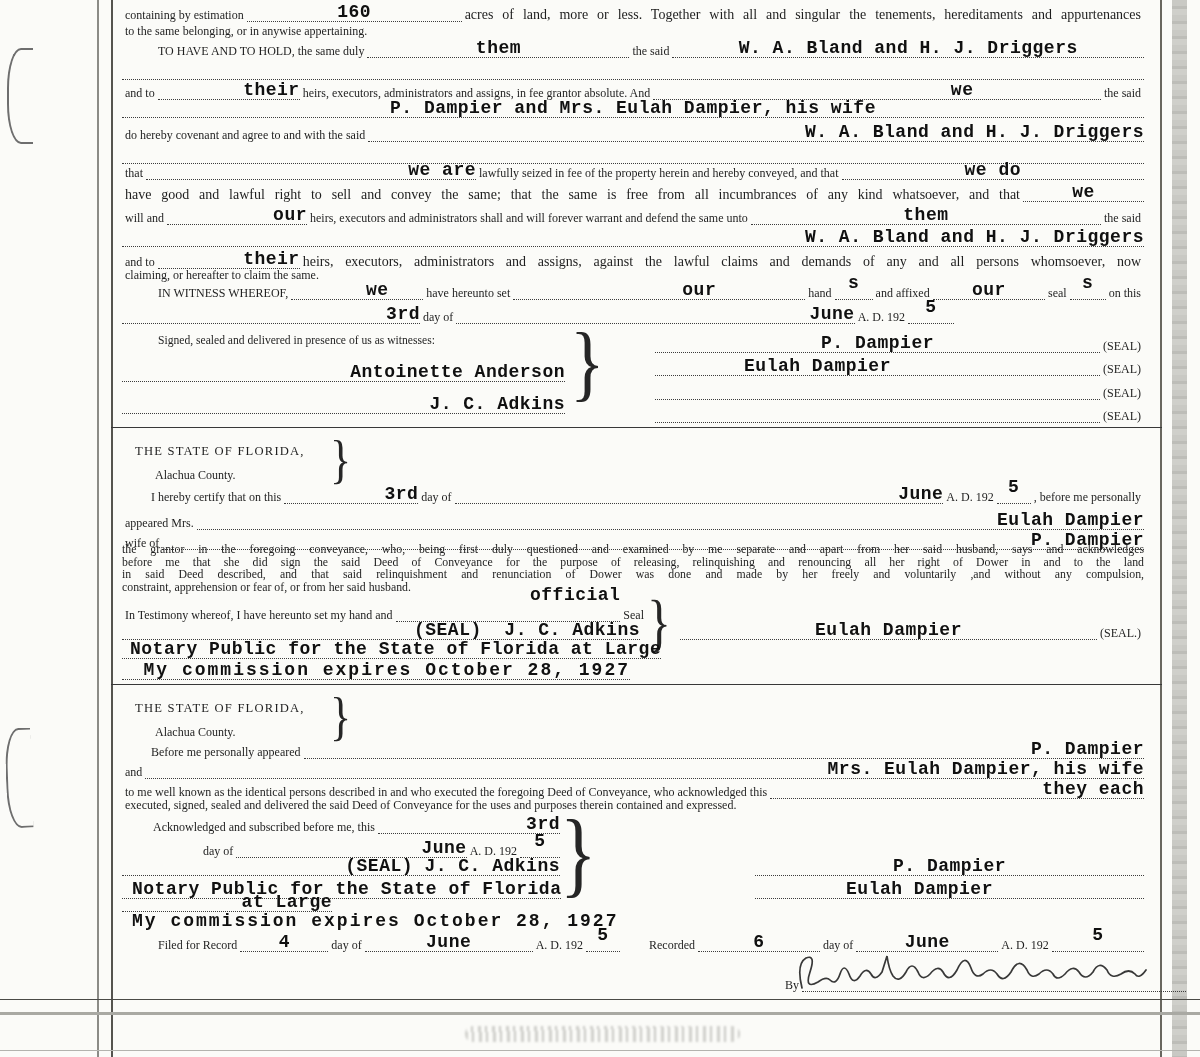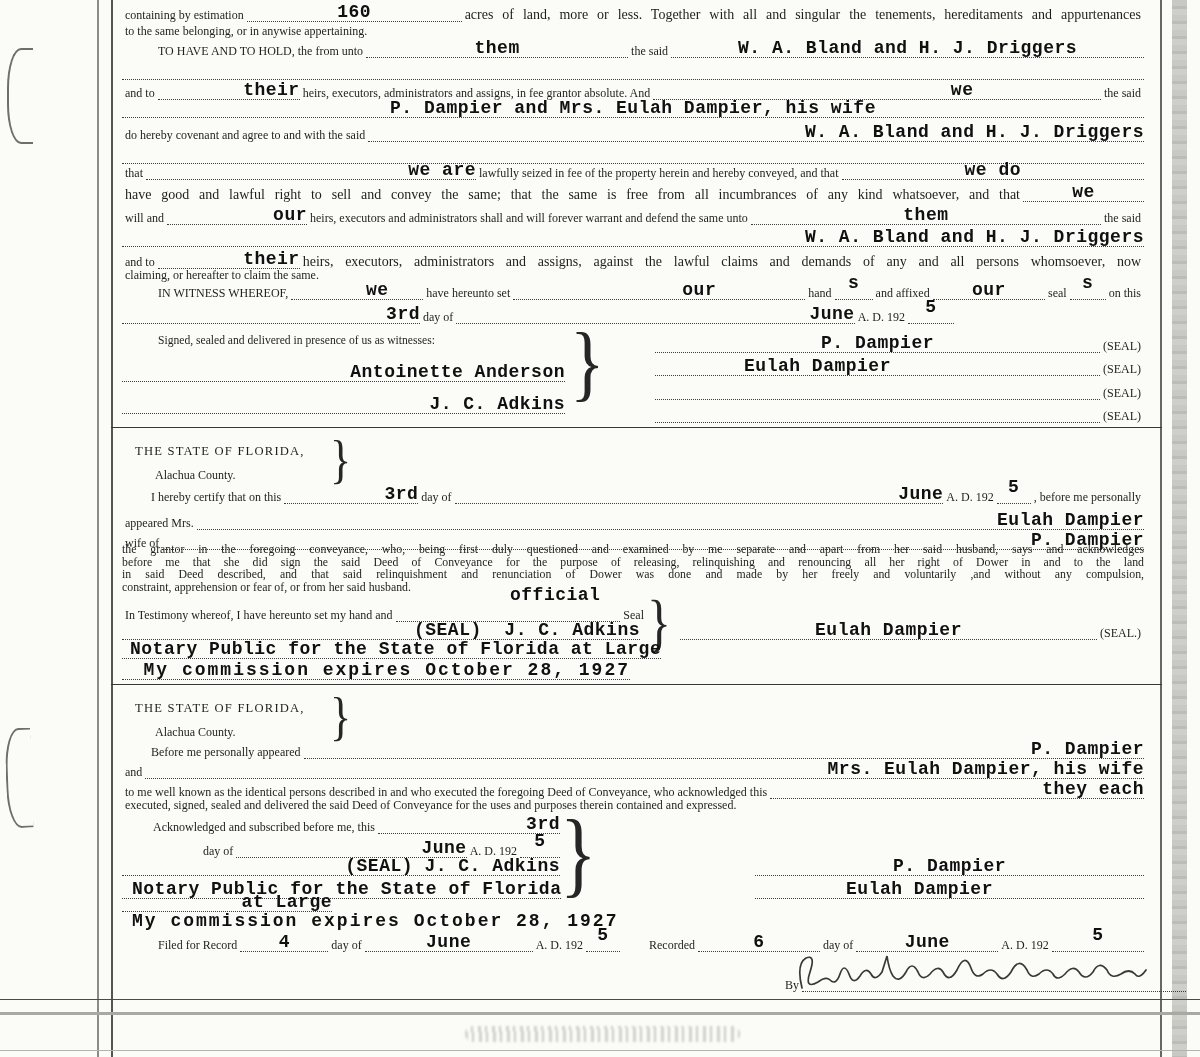--- a/index.html
+++ b/index.html
@@ -58,21 +58,21 @@
       <span class="p">containing by estimation</span>
       <span class="fl" style="width:215px">
           <span class="ty">160</span>
         </span>
       <span class="jfill">acres of land, more or less.  Together with all and singular the tenements, hereditaments and appurtenances</span>
     </div>
     <div class="r" style="top:20px">
       <span class="p">to the same belonging, or in anywise appertaining.</span>
     </div>
     <div class="r" style="top:40px;padding-left:33px">
-      <span class="p">TO HAVE AND TO HOLD, the from unto</span>
+      <span class="p">TO HAVE AND TO HOLD, the same duly</span>
       <span class="fl" style="width:262px">
           <span class="ty">them</span>
         </span>
       <span class="p">the said</span>
       <span class="fl fx">
           <span class="ty">W. A. Bland and H. J. Driggers</span>
         </span>
     </div>
     <div class="r" style="top:62px">
         <span class="ld fx"></span>
@@ -251,21 +251,21 @@
       <span class="fl fx st" style="padding-left:65px">
           <span class="ty">P. Dampier</span>
         </span>
     </div>
     <div class="para" style="top:543px">
       <div class="jl">the grantor in the foregoing conveyance, who, being first duly questioned and examined by me separate and apart from her said husband, says and acknowledges</div>
       <div class="jl">before me that she did sign the said Deed of Conveyance for the purpose of releasing, relinquishing and renouncing all her right of Dower in and to the land</div>
       <div class="jl">in said Deed described, and that said relinquishment and renunciation of Dower was done and made by her freely and voluntarily ,and without any compulsion,</div>
       <div>constraint, apprehension or fear of, or from her said husband.</div>
     </div>
-    <span class="ty" style="position:absolute;left:388px;top:588px">official</span>
+    <span class="ty" style="position:absolute;left:408px;top:588px">official</span>
     <div class="r" style="top:604px;width:525px">
       <span class="p">In Testimony whereof, I have hereunto set my hand and</span>
       <span class="ld fx"></span>
       <span class="p">Seal</span>
     </div>
     <span class="brace" style="left:525px;top:598px;font-size:50px;transform:scaleY(1.25);">}</span>
     <div class="r" style="top:622px;width:518px">
       <span class="fl fx st" style="padding-left:25px">
           <span class="ty">(SEAL)  J. C. Adkins</span>
         </span>

